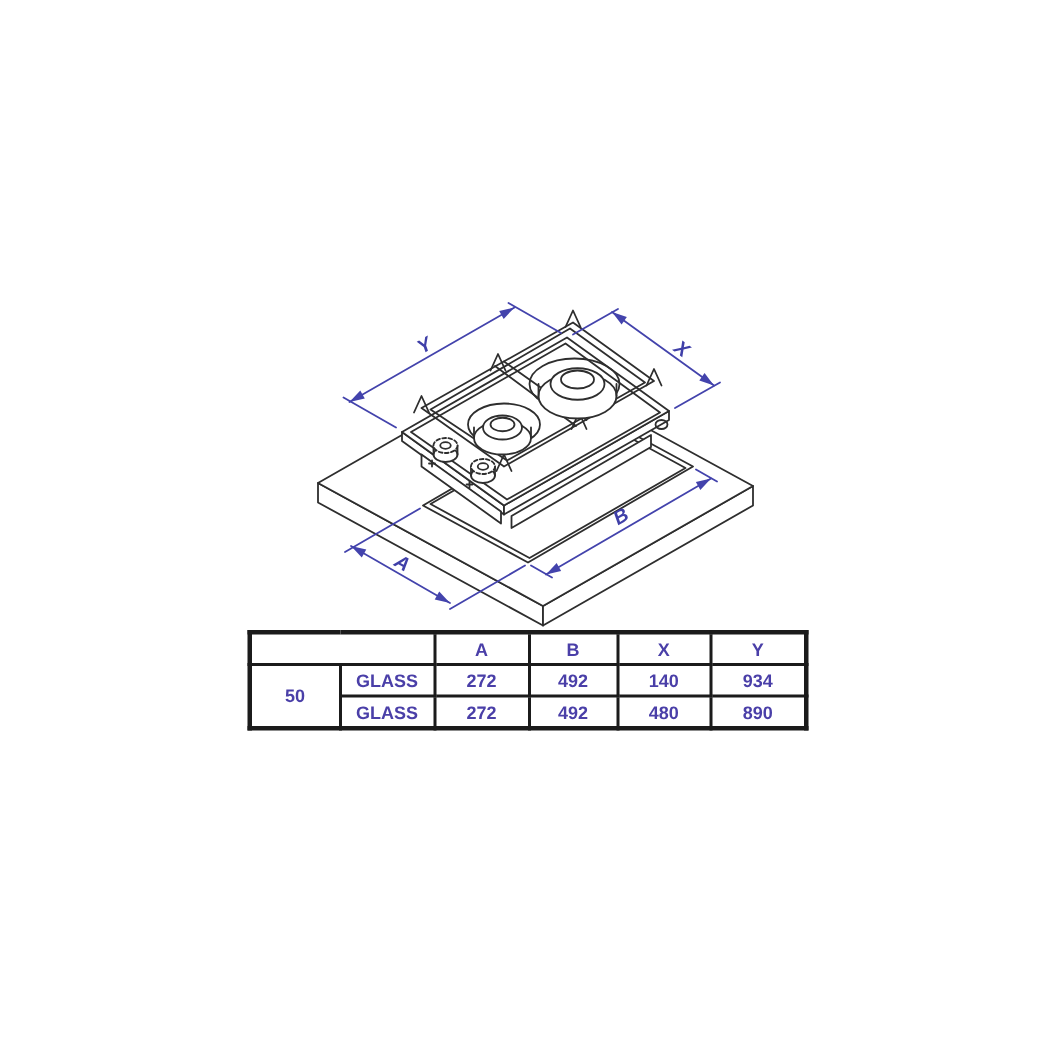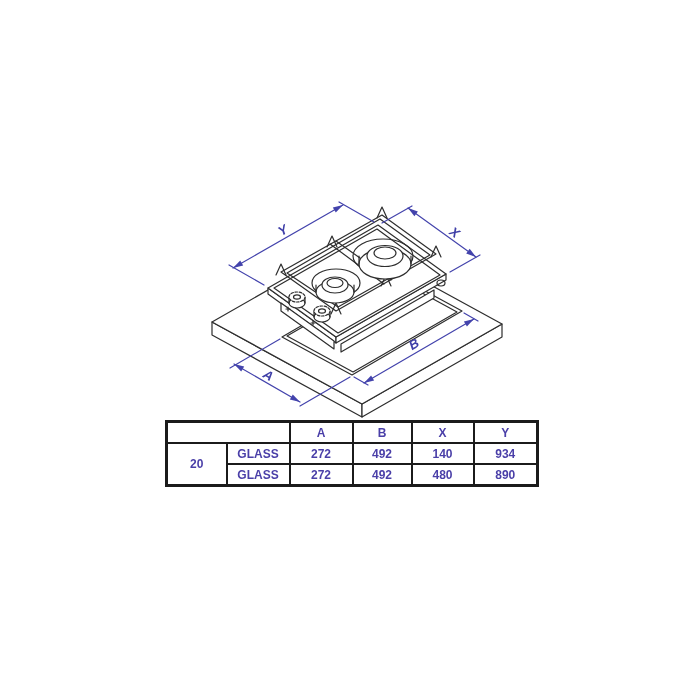--- a/index.html
+++ b/index.html
@@ -149,21 +149,21 @@
     </colgroup>
     <tbody>
         <tr>
       <td colspan="2"></td>
       <td>A</td>
       <td>B</td>
       <td>X</td>
       <td>Y</td>
     </tr>
     <tr>
-      <td rowspan="2">20</td>
+      <td rowspan="2">50</td>
       <td>GLASS</td>
       <td>272</td>
       <td>492</td>
       <td>140</td>
       <td>934</td>
     </tr>
     <tr>
       <td>GLASS</td>
       <td>272</td>
       <td>492</td>

